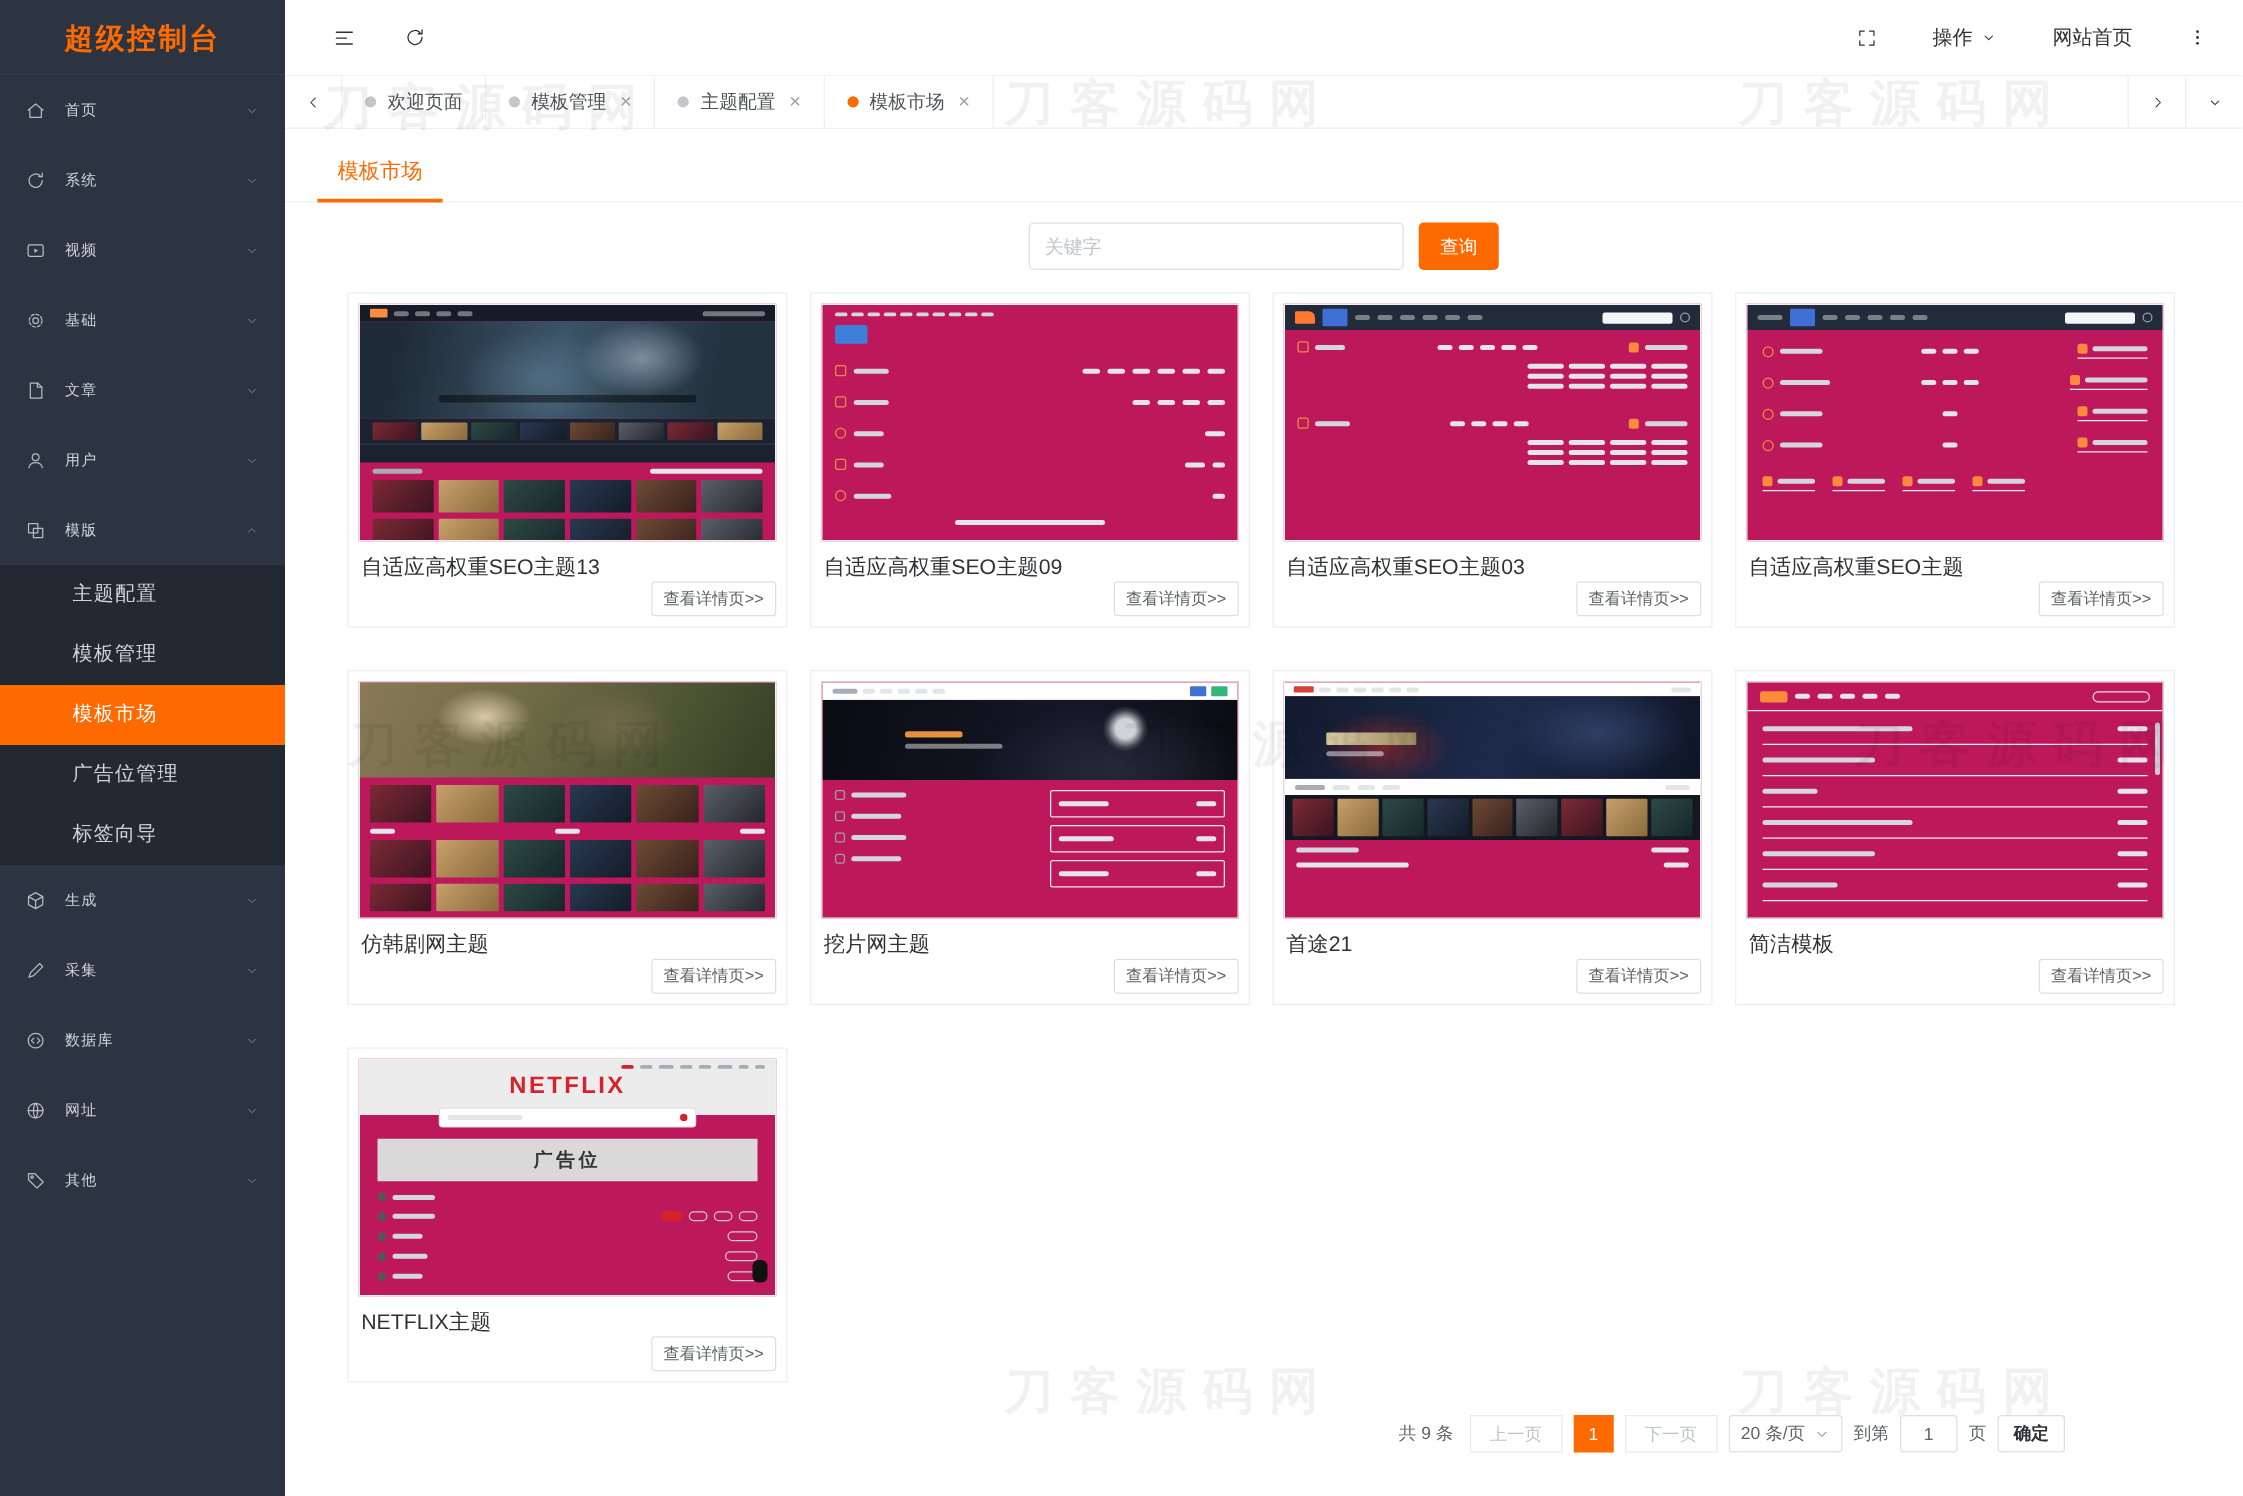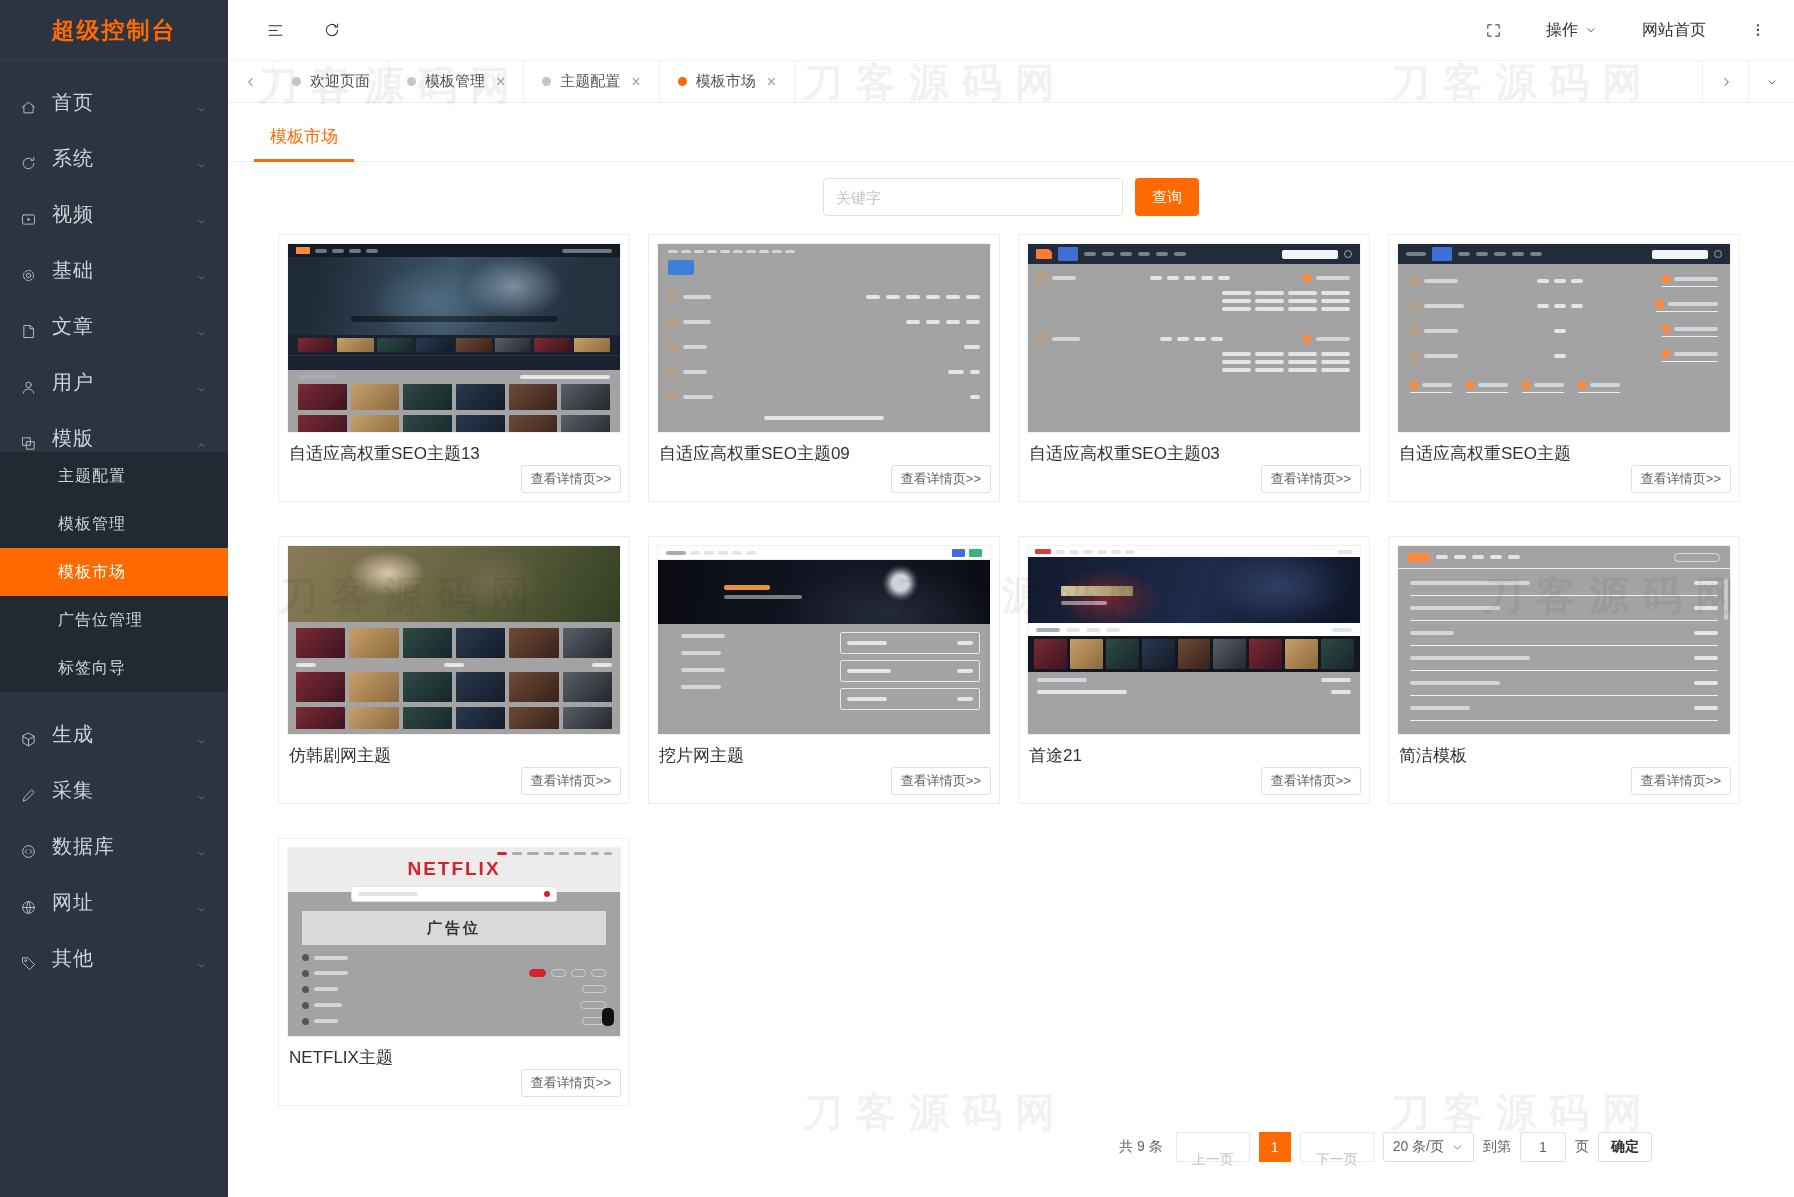--- a/index.html
+++ b/index.html
@@ -4,21 +4,21 @@
 <style>
   * { margin:0; padding:0; box-sizing:border-box; }
   html,body { width:1794px; height:1197px; overflow:hidden; background:#fff;
     font-family:"Liberation Sans","DejaVu Sans",sans-serif; }
   svg { display:block; }
   .ic { stroke:currentColor; fill:none; stroke-width:1.4; stroke-linecap:round; stroke-linejoin:round; }
 
   
   .sidebar { position:fixed; left:0; top:0; width:228px; height:1197px; background:#2b3440; z-index:20; }
   .sb-title { height:60px; line-height:60px; text-align:center; color:#ff6a00; font-size:23px; font-weight:bold; letter-spacing:2px; border-bottom:1px solid rgba(255,255,255,.06); }
-  .sb-item { height:56px; display:flex; align-items:flex-end; padding:0 20px; color:#cfd3d9; font-size:20px; cursor:pointer; }
+  .sb-item { height:56px; display:flex; align-items:center; padding:0 20px; color:#cfd3d9; font-size:12px; cursor:pointer; }
   .sb-item .mi { width:18px; margin-right:14px; opacity:.85; }
   .sb-item .lbl { flex:1; letter-spacing:1px; }
   .sb-item .chev { opacity:.55; }
   .sb-sub { background:#222932; }
   .sb-sub-item { height:48px; line-height:48px; padding-left:58px; color:#cfd3d9; font-size:16px; letter-spacing:1px; cursor:pointer; }
   .sb-sub-item.active { background:#ff6a00; color:#fff; }
 
   
   .main { margin-left:228px; width:1566px; height:1197px; position:relative; background:#fff; }
 
@@ -42,28 +42,28 @@
   .page-tabs { margin-top:22px; border-bottom:1px solid #f0f0f0; padding-left:26px; }
   .page-tab { display:inline-block; color:#ff6a00; font-size:17px; padding:0 16px 11px; border-bottom:3px solid #ff6a00; margin-bottom:-1px; cursor:pointer; }
 
   .search-row { margin-top:16px; display:flex; justify-content:center; align-items:center; }
   .search-input { width:300px; height:38px; border:1px solid #dcdfe6; border-radius:4px; padding:0 12px; font-size:15px; color:#ec4899; outline:none; }
   .search-input::placeholder { color:#c0c4cc; }
   .search-btn { width:64px; height:38px; margin-left:12px; background:#ff6a00; border:none; border-radius:4px; color:#fff; font-size:15px; cursor:pointer; }
 
   .grid { margin:18px 44px 0 50px; display:grid; grid-template-columns:repeat(4,352px); column-gap:18px; row-gap:34px; }
   .card { height:268px; border:1px solid #ebeef5; background:#fff; padding:8px; display:flex; flex-direction:column; }
-  .thumb { height:202px; border:1px solid #f1f1f1; position:relative; overflow:hidden; background:#a3a3a3; }
+  .thumb { height:202px; border:1px solid #f1f1f1; position:relative; overflow:hidden; background:#be185d; }
   .card-title { margin-top:9px; font-size:17px; color:#303133; padding:0 2px; }
   .card-foot { margin-top:auto; display:flex; justify-content:flex-end; }
   .detail-btn { border:1px solid #dcdfe6; background:#fff; color:#606266; font-size:13px; padding:4px 9px; border-radius:3px; cursor:pointer; }
 
   .pager { margin-top:26px; display:flex; align-items:center; justify-content:flex-end; gap:9px; padding-right:142px; font-size:14px; color:#606266; }
   .pg-total { margin-right:4px; }
-  .pg-btn { height:30px; line-height:28px; padding:12px 15px; border:1px solid #e9ebf0; background:#fff; color:#c0c4cc; cursor:default; }
+  .pg-btn { height:30px; line-height:28px; padding:0 15px; border:1px solid #e9ebf0; background:#fff; color:#c0c4cc; cursor:default; }
   .pg-cur { width:32px; height:30px; line-height:30px; text-align:center; background:#ff6a00; color:#fff; cursor:pointer; }
   .pg-select { height:30px; border:1px solid #dcdfe6; border-radius:3px; display:flex; align-items:center; gap:7px; padding:12px 9px; cursor:pointer; color:#606266; }
   .pg-goto-input { width:46px; height:30px; border:1px solid #dcdfe6; border-radius:3px; text-align:center; font-size:14px; color:#606266; outline:none; }
   .pg-ok { height:30px; padding:0 12px; border:1px solid #dcdfe6; border-radius:3px; background:#fff; font-weight:bold; color:#303133; font-size:14px; cursor:pointer; }
 
   .wm { position:absolute; z-index:50; pointer-events:none; font-size:40px; font-weight:bold; letter-spacing:13px; color:rgba(0,0,0,.055); white-space:nowrap; }
 
   
   .hbar { height:4px; background:#d3d6db; border-radius:2px; flex:none; }
   .hbar.lt { background:#e3e5e9; } .hbar.dk { background:#a8adb5; } .hbar.wt { background:rgba(255,255,255,.4); }

